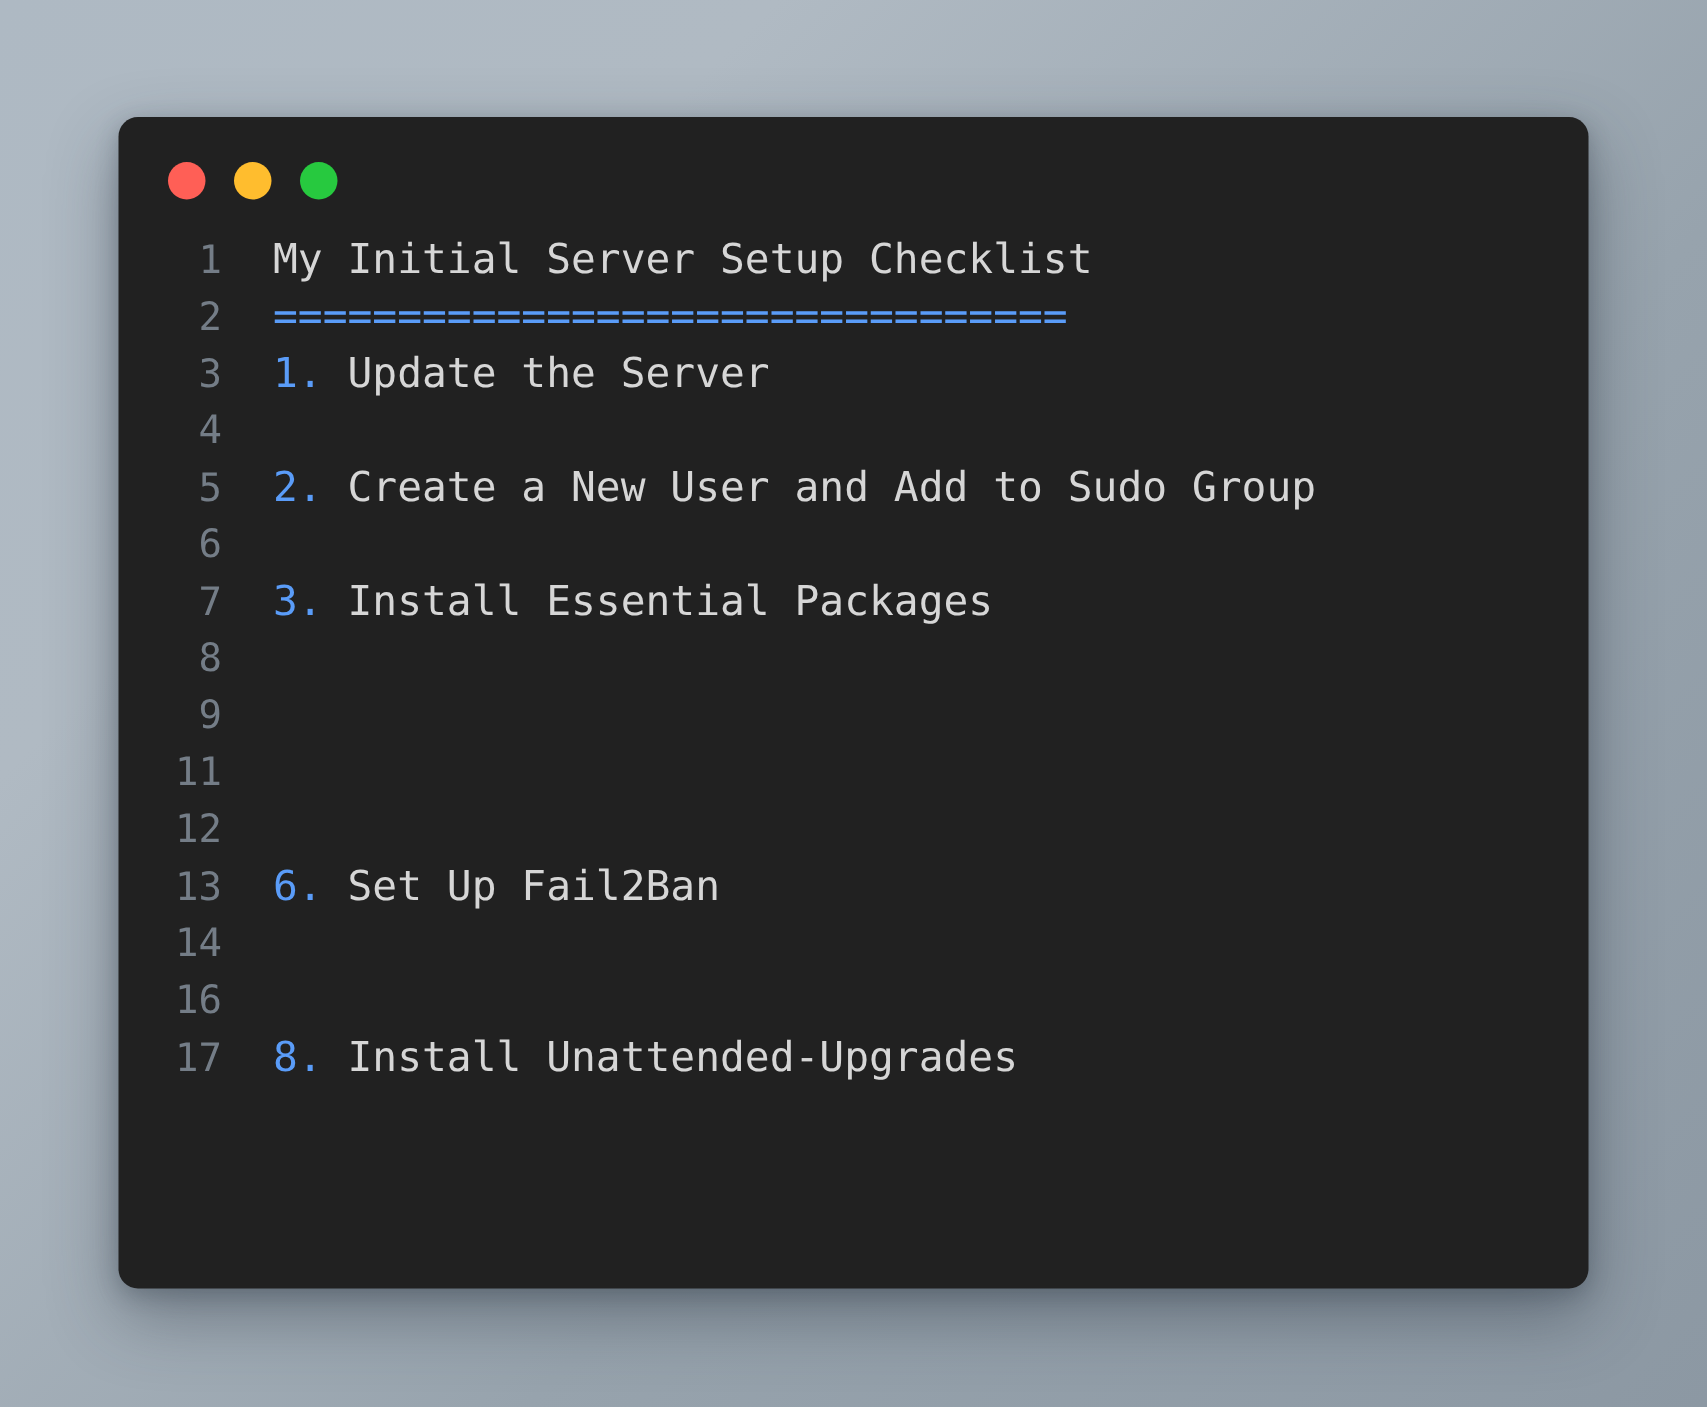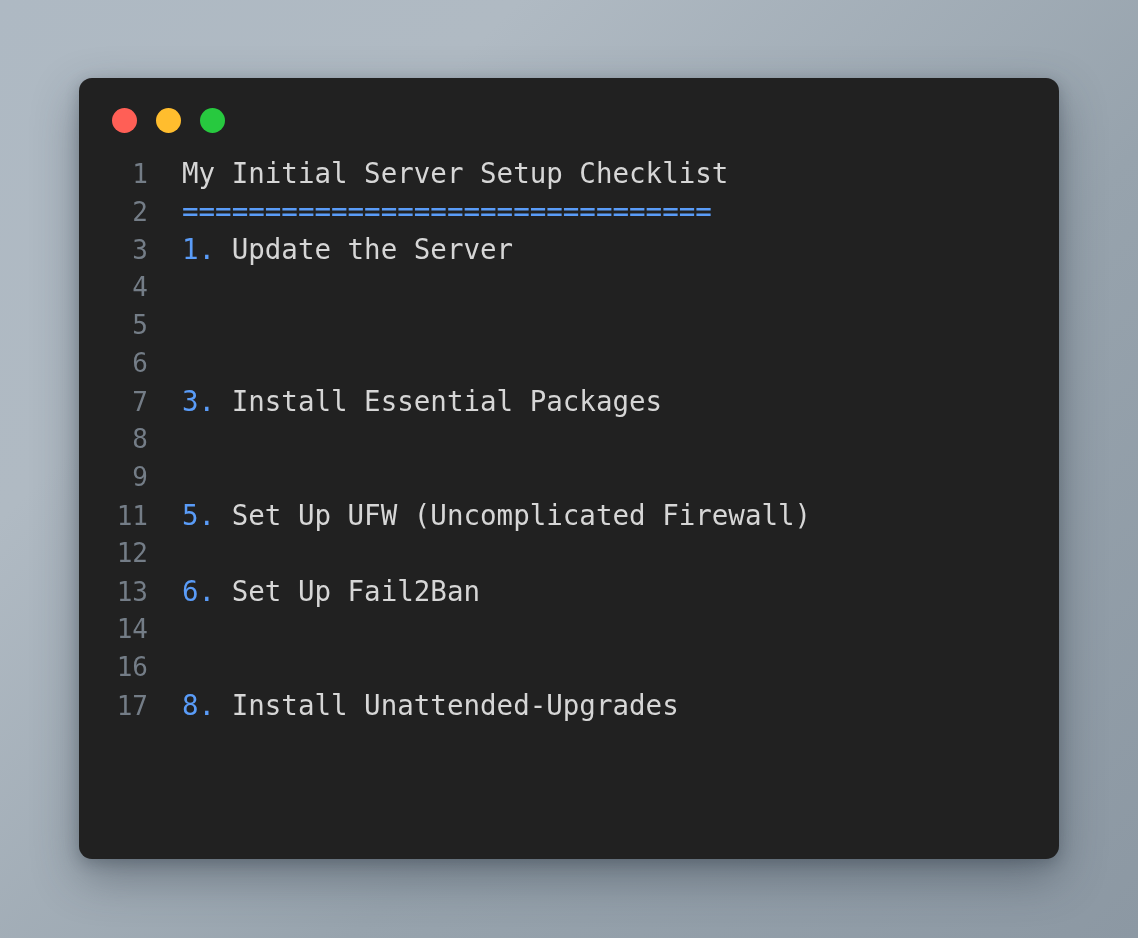--- a/index.html
+++ b/index.html
@@ -103,26 +103,26 @@
       <span class="dot yellow"></span>
       <span class="dot green"></span>
     </div>
   </div>
 
   <div class="code" id="code-area">
       <div class="code-line"><span class="ln">1</span><span class="content"><span>My Initial Server Setup Checklist</span></span></div>
       <div class="code-line"><span class="ln">2</span><span class="content"><span class="rule">================================</span></span></div>
       <div class="code-line"><span class="ln">3</span><span class="content"><span class="num">1. </span><span>Update the Server</span></span></div>
       <div class="code-line"><span class="ln">4</span><span class="content"><span></span></span></div>
-      <div class="code-line"><span class="ln">5</span></div>
+      <div class="code-line"><span class="ln">5</span><span class="content"><span class="num">2. </span><span>Create a New User and Add to Sudo Group</span></span></div>
       <div class="code-line"><span class="ln">6</span><span class="content"><span></span></span></div>
       <div class="code-line"><span class="ln">7</span><span class="content"><span class="num">3. </span><span>Install Essential Packages</span></span></div>
       <div class="code-line"><span class="ln">8</span><span class="content"><span></span></span></div>
       <div class="code-line"><span class="ln">9</span></div>
-      <div class="code-line"><span class="ln">11</span><span class="content"><span class="num">5. </span><span>Set Up UFW (Uncomplicated Firewall)</span></span></div>
+      <div class="code-line"><span class="ln">11</span></div>
       <div class="code-line"><span class="ln">12</span><span class="content"><span></span></span></div>
       <div class="code-line"><span class="ln">13</span><span class="content"><span class="num">6. </span><span>Set Up Fail2Ban</span></span></div>
       <div class="code-line"><span class="ln">14</span><span class="content"><span></span></span></div>
       <div class="code-line"><span class="ln">16</span><span class="content"><span></span></span></div>
       <div class="code-line"><span class="ln">17</span><span class="content"><span class="num">8. </span><span>Install Unattended-Upgrades</span></span></div>
     </div>
 
 </div>
 
 </body></html>

